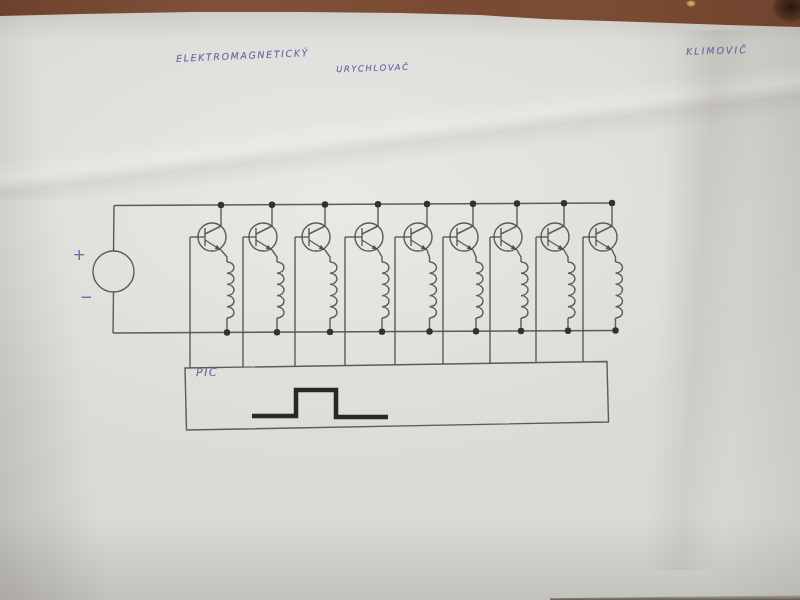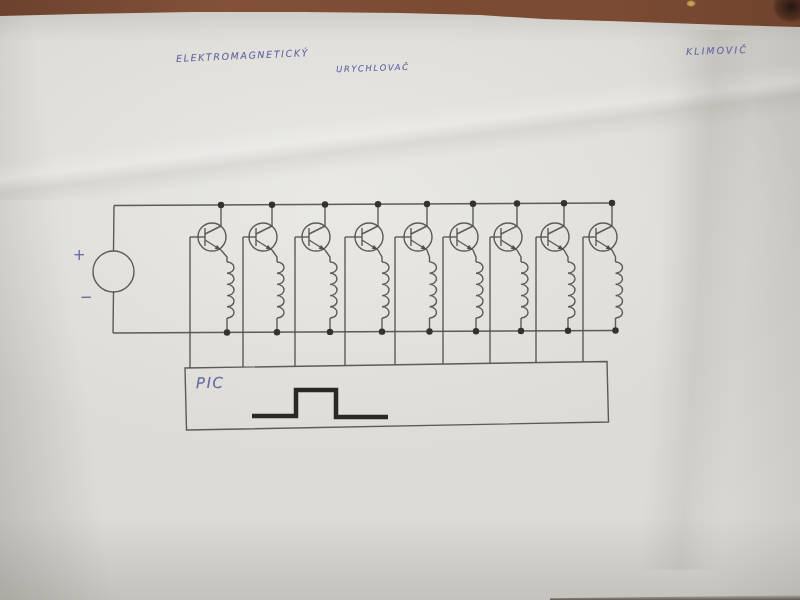--- a/index.html
+++ b/index.html
@@ -44,21 +44,21 @@
   svg.circuit{position:absolute;left:0;top:0;}
   .ink{
     position:absolute;color:#6b6da6;font-style:italic;white-space:nowrap;
     text-shadow:0 0 .6px rgba(107,109,166,.55);
   }
   .t1{left:176px;top:50px;font-size:9.5px;letter-spacing:1.6px;transform:rotate(-2.5deg);}
   .t2{left:336px;top:63px;font-size:8.5px;letter-spacing:1.6px;transform:rotate(-2deg);}
   .author{left:686px;top:45px;font-size:9.5px;letter-spacing:2px;transform:rotate(-2deg);}
   .plus{left:73px;top:246px;font-size:15px;font-style:normal;}
   .minus{left:80px;top:288px;font-size:15px;font-style:normal;}
-  .pic{left:196px;top:374px;font-size:15px;letter-spacing:1.5px;transform:rotate(-1deg);}
+  .pic{left:196px;top:366px;font-size:11px;letter-spacing:1.5px;transform:rotate(-1deg);}
 </style>
 </head>
 <body>
 
 <div class="wood-mark"></div>
 <div class="wood-speck"></div>
 
 <div class="paper">
   <div class="crease-top"></div>
   <div class="crease-right"></div>

